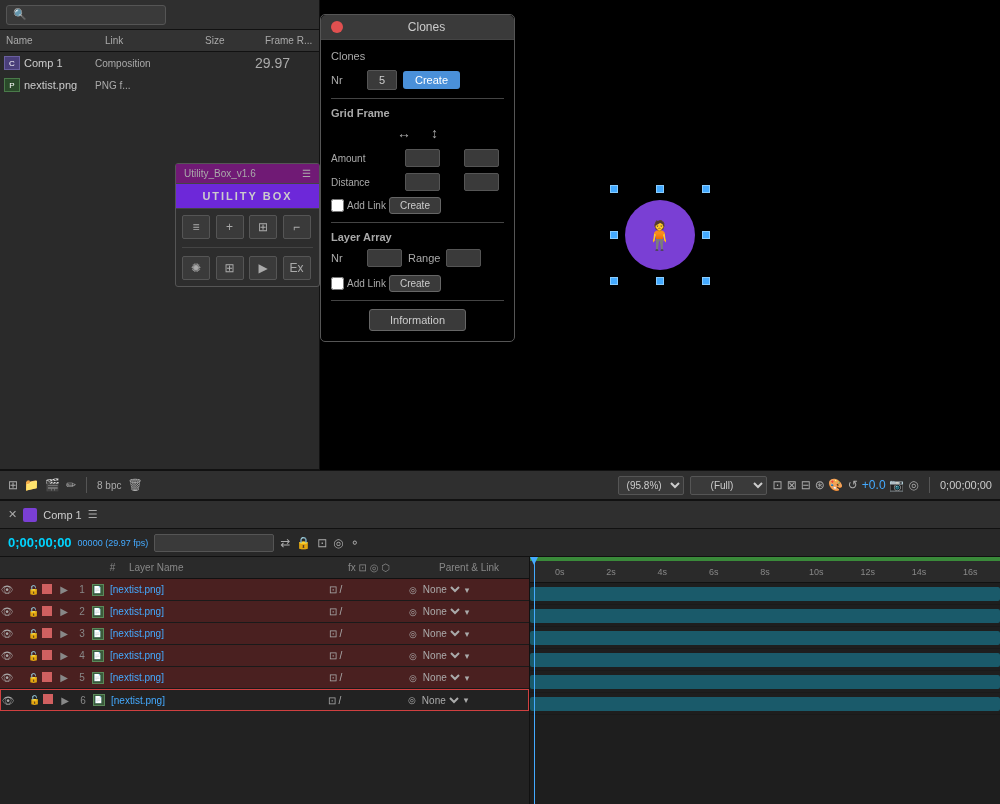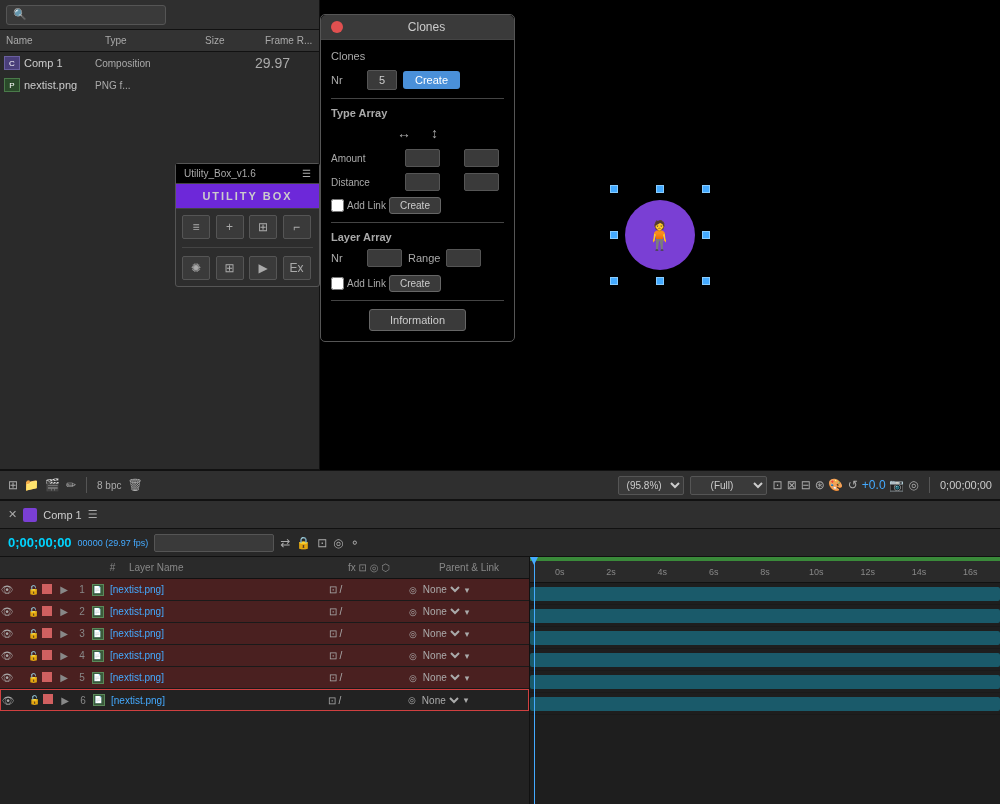--- a/index.html
+++ b/index.html
@@ -37,21 +37,21 @@
     .item-type { width: 100px; color: #aaa; font-size: 10px; }
     .item-size { width: 60px; color: #aaa; font-size: 10px; }
     .item-frame { width: 60px; color: #aaa; font-size: 14px; }
 
     
     .utility-box-panel {
       position: absolute; top: 163px; left: 175px; width: 145px;
       background: #2d2d2d; border: 1px solid #555; border-radius: 3px; z-index: 10;
     }
     .utility-box-header {
-      background: #000000; padding: 4px 8px; font-size: 10px; color: #aaa;
+      background: #701a75; padding: 4px 8px; font-size: 10px; color: #aaa;
       border-bottom: 1px solid #444; display: flex; justify-content: space-between; align-items: center;
     }
     .utility-box-title {
       background: #6d28d9; padding: 6px; text-align: center; font-size: 11px;
       font-weight: bold; color: #ccc; letter-spacing: 2px; border-bottom: 1px solid #444;
     }
     .utility-box-grid {
       display: grid; grid-template-columns: repeat(4, 1fr); gap: 3px; padding: 6px;
     }
     .ub-btn {
@@ -245,21 +245,21 @@
 <body>
 
 <div class="project-panel">
   <div class="project-toolbar">
     <div class="search-box">
       <span>🔍</span>
     </div>
   </div>
   <div class="project-cols">
     <div class="project-col name">Name</div>
-    <div class="project-col type">Type</div>
+    <div class="project-col type">Link</div>
     <div class="project-col size">Size</div>
     <div class="project-col frame">Frame R...</div>
   </div>
 
   <div class="project-item">
     <div class="item-icon comp-icon">C</div>
     <span class="item-name">Comp 1</span>
     <span class="item-type">Composition</span>
     <span class="item-size"></span>
     <span class="item-frame">29.97</span>
@@ -306,21 +306,21 @@
       <span class="clones-label">Clones</span>
     </div>
     <div class="clones-row">
       <span class="clones-label">Nr</span>
       <input class="clones-input-sm" type="text" value="5" style="">
       <button class="clones-create-btn">Create</button>
     </div>
 
     <div class="section-divider"></div>
 
-    <div class="section-title">Type Array</div>
+    <div class="section-title">Grid Frame</div>
     <div class="arrows-row">
       <span>↔</span>
       <span>↕</span>
     </div>
     <div class="field-row">
       <span class="field-label">Amount</span>
       <input class="field-input" type="text" style="">
       <input class="field-input" type="text" style="">
     </div>
     <div class="field-row">

